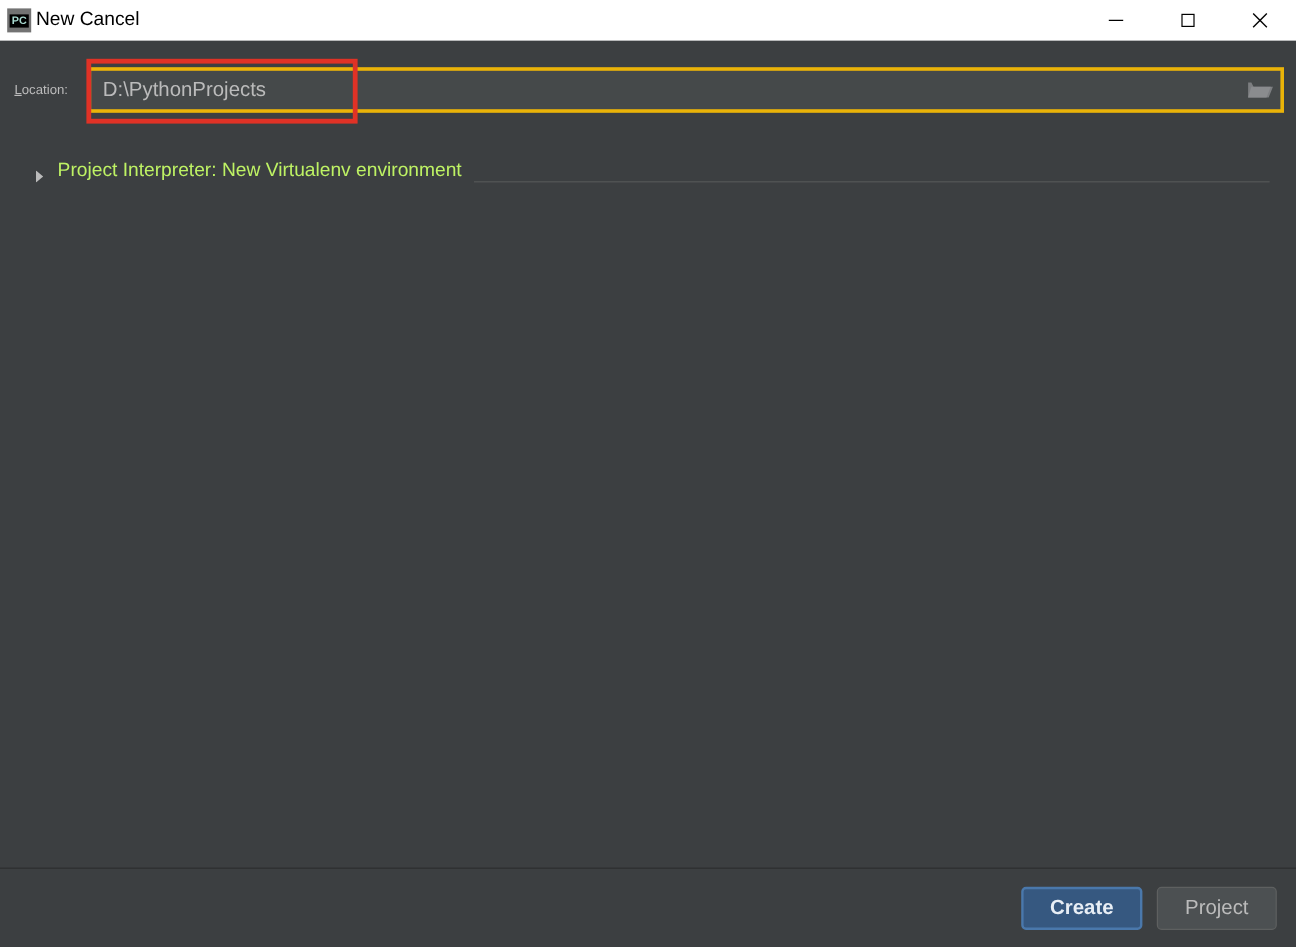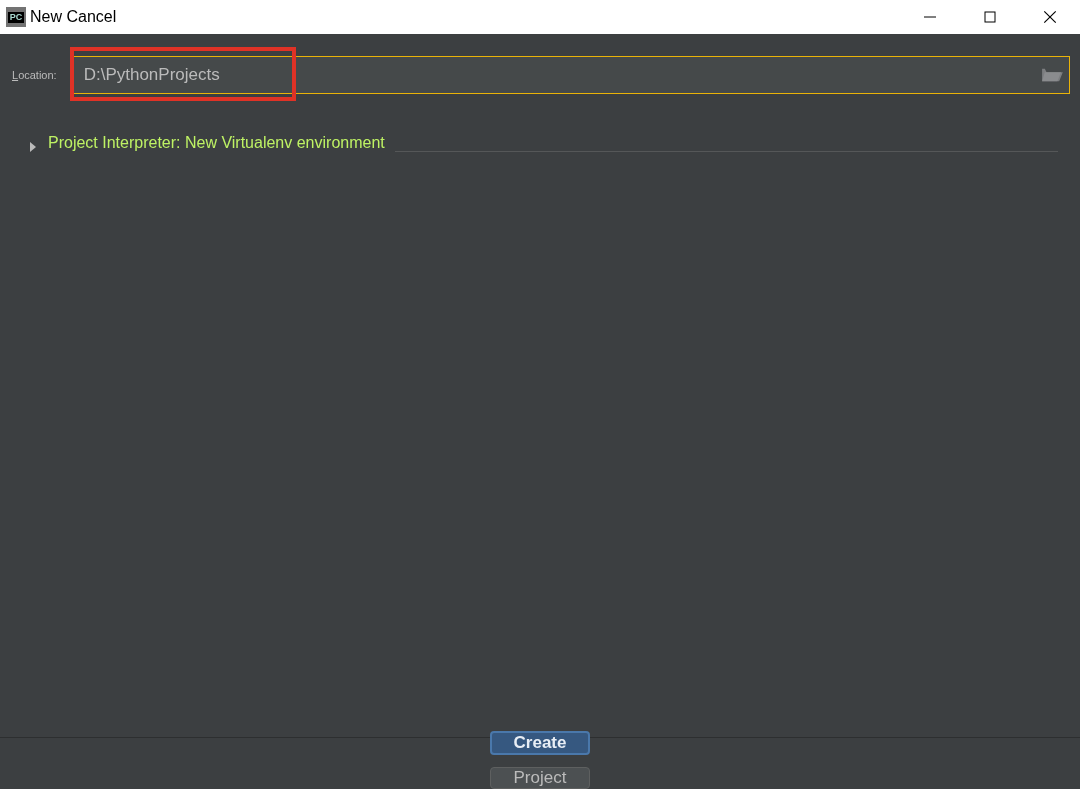--- a/index.html
+++ b/index.html
@@ -86,21 +86,21 @@
       margin-left: 2px;
     }
     .location-label .mnemonic {
       text-decoration: underline;
     }
     .location-input-wrap {
       flex: 1;
       display: flex;
       align-items: center;
       background: #45494a;
-      border: 1px solid #eab308;
+      border: 3px solid #eab308;
       height: 38px;
       padding: 0 6px 0 10px;
       position: relative;
     }
     .highlight-box {
       position: absolute;
       border: 4px solid #e03226;
       left: -4px;
       top: -10px;
       width: 226px;
@@ -140,29 +140,28 @@
     .section-line {
       flex: 1;
       height: 1px;
       background: #555758;
     }
     .spacer {
       flex: 1;
     }
     
     .footer {
-      height: 52px;
+      height: 66px;
       background: #3c3f41;
       border-top: 1px solid #2d2f30;
       display: flex;
       align-items: center;
       justify-content: flex-end;
       padding: 0 16px;
       gap: 12px;
-      flex-direction: column;
     }
     .btn {
       height: 36px;
       padding: 0 22px;
       font-size: 17px;
       border-radius: 4px;
       cursor: pointer;
       display: flex;
       align-items: center;
       justify-content: center;

